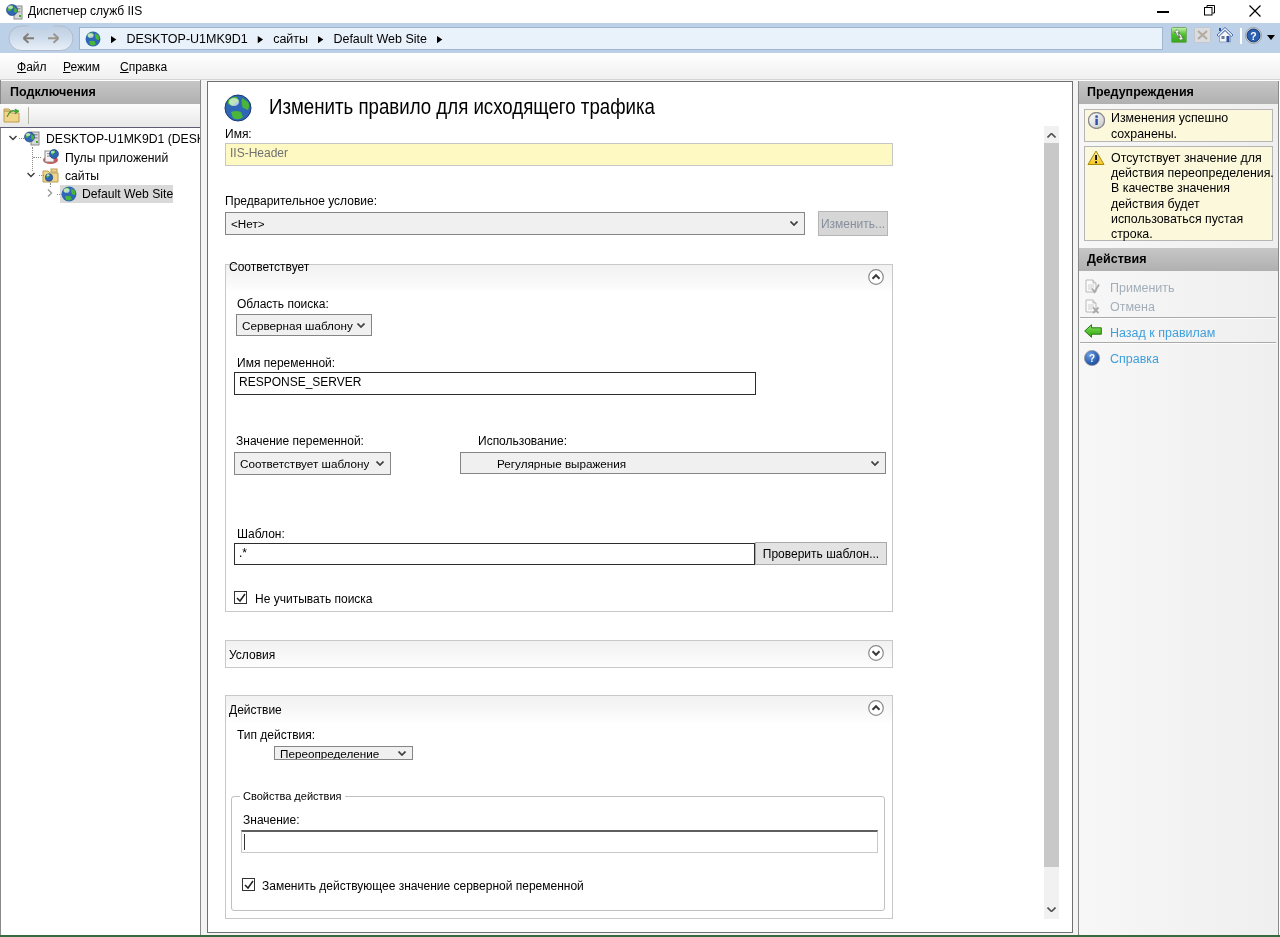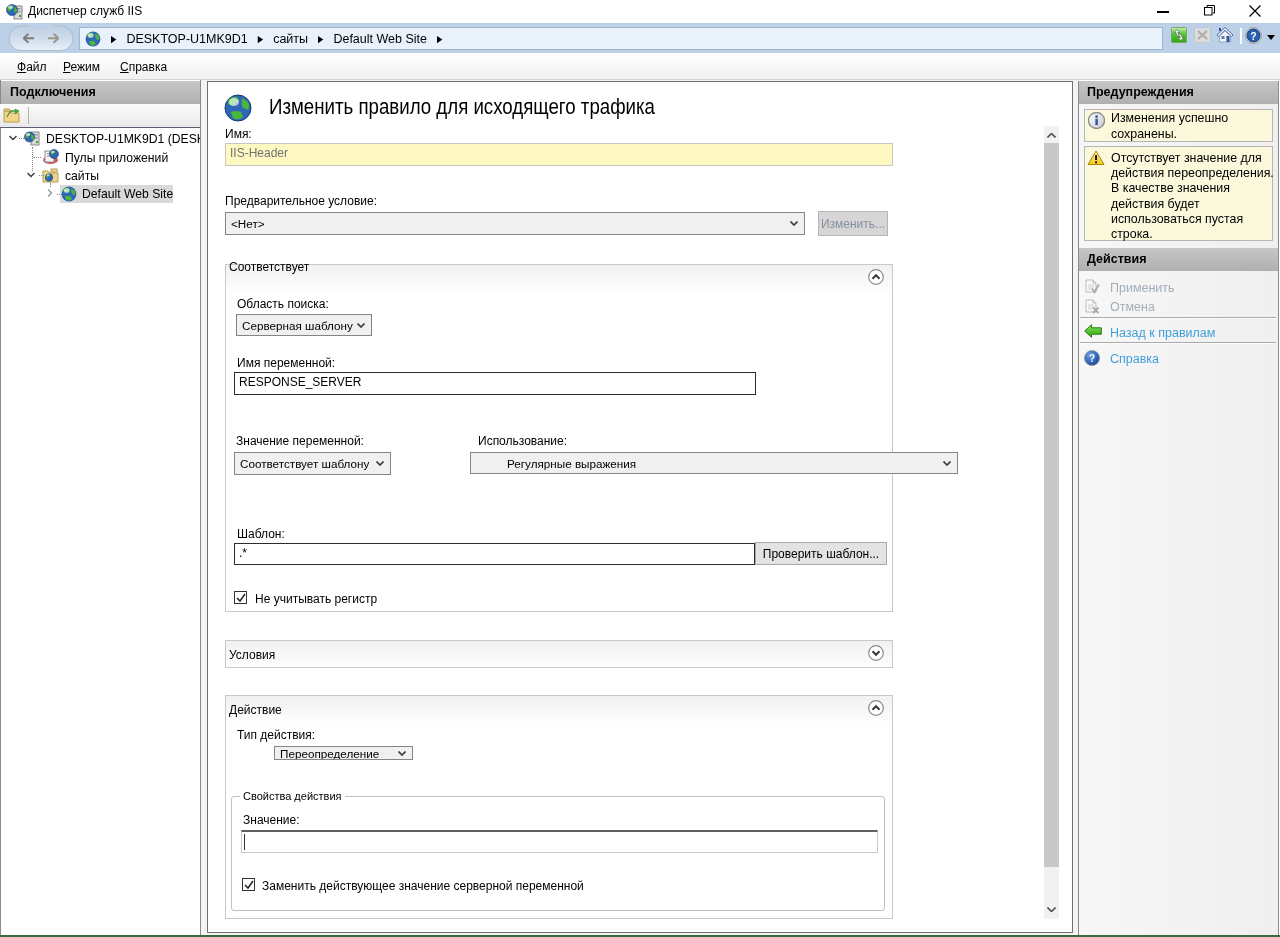--- a/index.html
+++ b/index.html
@@ -252,34 +252,34 @@
 <div class="label" style="left:237px; top:356px;">Имя переменной:</div>
 <div class="input" style="left:234px; top:372px; width:522px; height:23px; border-color:#2c2c2c;">RESPONSE_SERVER</div>
 <div class="label" style="left:236px; top:434px;">Значение переменной:</div>
 <div class="combo" style="left:234px; top:452px; width:157px; height:23px;">
     <span>Соответствует шаблону</span>
     <svg class="arrow" width="8" height="5" viewBox="0 0 8 5">
       <path d="M0.5 0.5 L4 4 L7.5 0.5" fill="none" stroke="#3f3f3f" stroke-width="1.7"></path>
     </svg>
   </div>
 <div class="label" style="left:448px; top:434px;margin-left:30px;">Использование:</div>
-<div class="combo" style="left:470px; top:452px; width:488px; height:22px;padding-left:36px;">
+<div class="combo" style="left:460px; top:452px; width:426px; height:22px;padding-left:36px;">
     <span>Регулярные выражения</span>
     <svg class="arrow" width="8" height="5" viewBox="0 0 8 5">
       <path d="M0.5 0.5 L4 4 L7.5 0.5" fill="none" stroke="#3f3f3f" stroke-width="1.7"></path>
     </svg>
   </div>
 <div class="label" style="left:237px; top:527px;">Шаблон:</div>
 <div class="input" style="left:234px; top:543px; width:521px; height:22px; border-color:#2c2c2c;">.*</div>
 <div class="btn" style="left:755px; top:542px; width:132px; height:23px; background:#e3e3e3; border-color:#a9a9a9; padding-top:4px;">Проверить шаблон...</div>
 <div class="abs" style="left:234px; top:591px; width:13px; height:13px; border:1px solid #333; background:#fff;"></div>
 <svg class="abs" style="left:235px; top:592px;" width="12" height="12" viewBox="0 0 12 12">
     <path d="M2 6 L5 9 L10 2" fill="none" stroke="#222" stroke-width="1.5"></path>
   </svg>
-<div class="label" style="left:255px; top:592px;">Не учитывать регистр</div>
+<div class="label" style="left:255px; top:592px;">Не учитывать поиска</div>
 
 <div class="section" style="left:225px; top:640px; width:668px; height:28px;"></div>
 <div class="label" style="left:229px; top:648px;">Условия</div>
 <svg class="abs" style="left:868px; top:645px;" width="16" height="16" viewBox="0 0 16 16">
   <circle cx="8" cy="8" r="7.3" fill="#fff" stroke="#8a8a8a" stroke-width="1.2"></circle>
   <path d="M4.5 6.3 L8 9.8 L11.5 6.3" fill="none" stroke="#3a3a3a" stroke-width="2"></path>
 </svg>
 
 <div class="section" style="left:225px; top:695px; width:668px; height:224px;"></div>
 <div class="label" style="left:229px; top:703px;">Действие</div>

